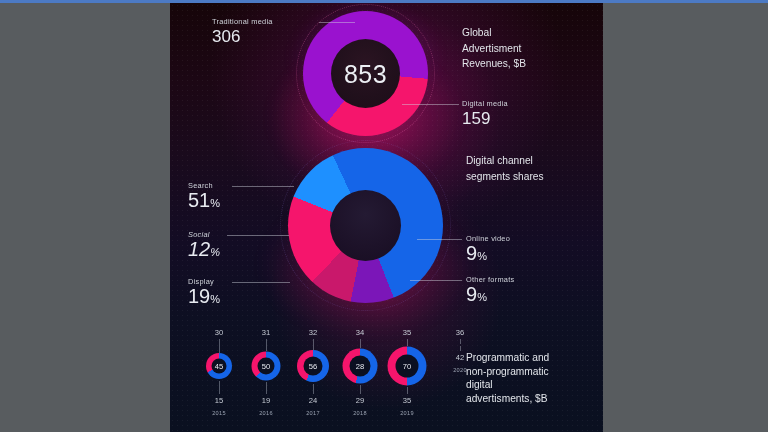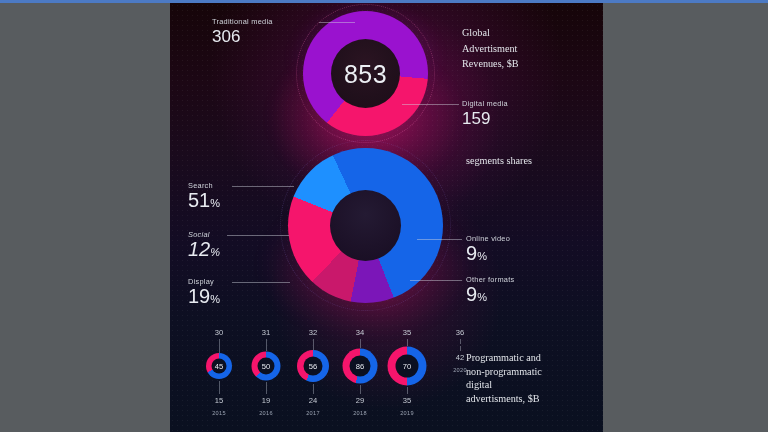--- a/index.html
+++ b/index.html
@@ -30,21 +30,21 @@
   #dots {
     position:absolute; inset:0;
     background-image: radial-gradient(rgba(255,255,255,0.055) 0.6px, transparent 0.7px);
     background-size:5px 5px;
     pointer-events:none;
   }
 
   .label-txt { color:#cfd3da; font-size:7.4px; letter-spacing:.25px; white-space:nowrap; }
   .big-num  { color:#e7eaf0; font-weight:300; }
   .lead-line{ position:absolute; height:1px; background:rgba(210,215,225,0.45); }
-  .heading  { position:absolute; color:#e2e5ea; font-size:10.2px; line-height:15.5px; font-weight:400;font-family:Liberation Serif, serif; }
+  .heading  { position:absolute; color:#e2e5ea; font-size:10.2px; line-height:15.5px; font-weight:400; }
 
   
   #c1-wrap { position:absolute; left:133px; top:8px; width:125px; height:125px; }
   #c1-glow {
     position:absolute; left:-40px; top:30px; width:205px; height:140px;
     background:radial-gradient(ellipse at 50% 55%, rgba(240,20,115,0.45) 0%, rgba(240,20,115,0.12) 42%, rgba(240,20,115,0) 68%);
     filter:blur(6px); pointer-events:none;
   }
   #c1-glow2 {
     position:absolute; left:-18px; top:-14px; width:162px; height:120px;
@@ -138,20 +138,21 @@
     </div>
 
     <div id="c2-wrap">
       <div id="c2-glow"></div>
       <div id="c2-dash"></div>
       <div id="c2-pie" style="background: conic-gradient(from 335deg, rgb(21, 101, 232) 0deg, rgb(21, 101, 232) 183.6deg, rgb(123, 22, 184) 183.6deg, rgb(123, 22, 184) 216deg, rgb(201, 24, 107) 216deg, rgb(201, 24, 107) 248.4deg, rgb(245, 21, 108) 248.4deg, rgb(245, 21, 108) 316.8deg, rgb(30, 144, 255) 316.8deg, rgb(30, 144, 255) 360deg);"></div>
       <div id="c2-hole"></div>
     </div>
 
     <div class="heading" style="left:296px; top:150px; width:140px;">
+      <div>Digital channel</div>
       <div>segments shares</div>
     </div>
 
     <div style="position:absolute; left:18px; top:178px; width:72px; text-align:left;">
       <div class="label-txt">Search</div>
       <div class="big-num" style="font-size:20px; margin-top:-1px;">
         <span>51</span><span style="font-size:11px;">%</span>
       </div>
     </div>
     <div class="lead-line" style="left:62px; top:183px; width:62px;"></div>
@@ -220,21 +221,21 @@
           </div>
           <div class="yr-tick" style="height: 10.5px;"></div>
           <div class="yr-bot" style="margin-top: 2px;">24</div>
           <div class="yr-year" style="margin-top: 5px;">2017</div>
         </div>
         <div class="yr-col" style="left: 141px;">
           <div class="yr-top">34</div>
           <div class="yr-tick" style="height: 9px;"></div>
           <div class="ring-holder" style="width: 43px; height: 35px;">
             <div class="ring" style="width: 35px; height: 35px; background: conic-gradient(rgb(21, 101, 232) 0deg, rgb(21, 101, 232) 194.4deg, rgb(245, 21, 108) 194.4deg, rgb(245, 21, 108) 360deg);"></div>
-            <div class="ring-hole" style="width: 21px; height: 21px;">86</div>
+            <div class="ring-hole" style="width: 21px; height: 21px;">28</div>
           </div>
           <div class="yr-tick" style="height: 9px;"></div>
           <div class="yr-bot" style="margin-top: 2px;">29</div>
           <div class="yr-year" style="margin-top: 5px;">2018</div>
         </div>
         <div class="yr-col" style="left: 188px;">
           <div class="yr-top">35</div>
           <div class="yr-tick" style="height: 7px;"></div>
           <div class="ring-holder" style="width: 43px; height: 39px;">
             <div class="ring" style="width: 39px; height: 39px; background: conic-gradient(rgb(21, 101, 232) 0deg, rgb(21, 101, 232) 180deg, rgb(245, 21, 108) 180deg, rgb(245, 21, 108) 360deg);"></div>

